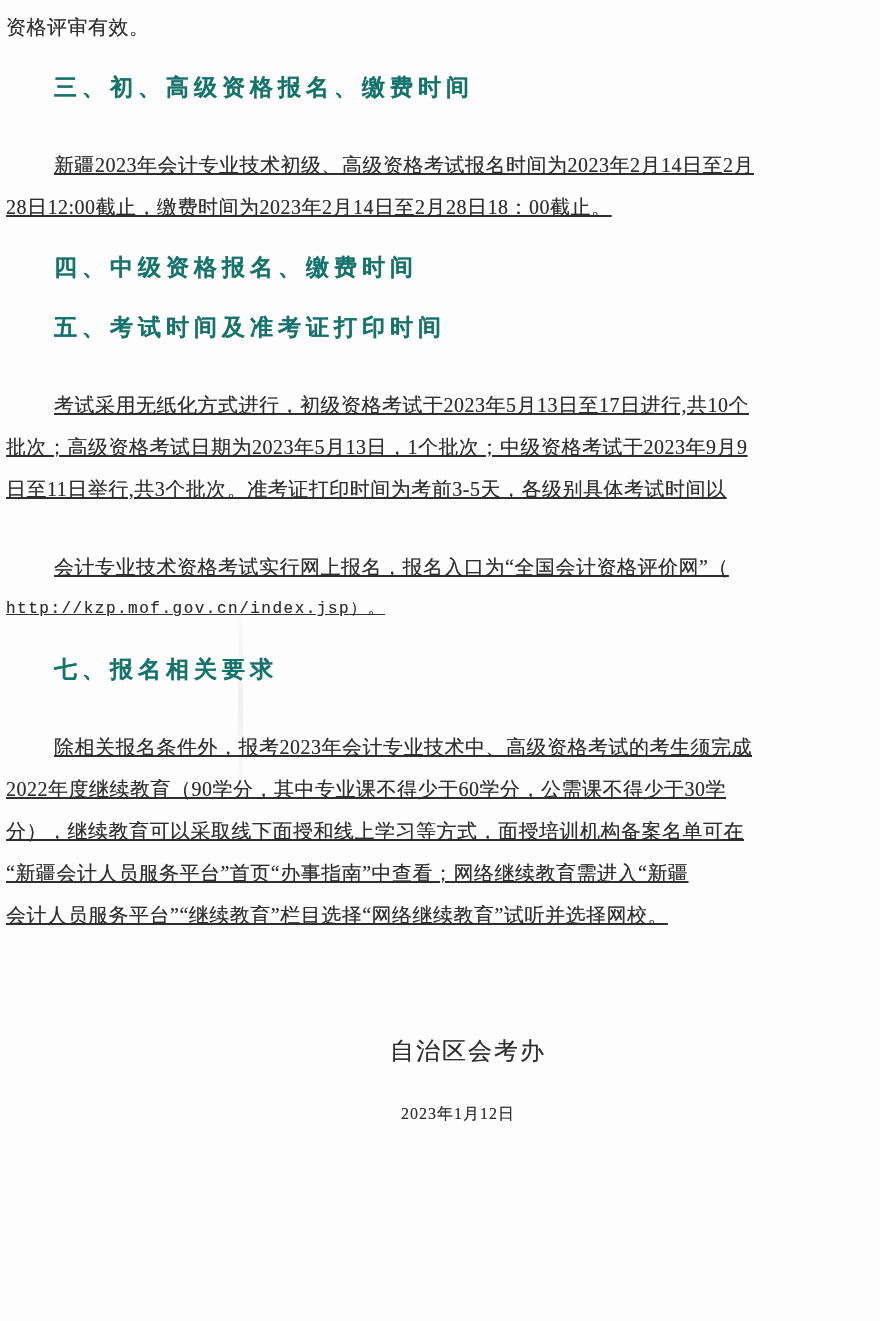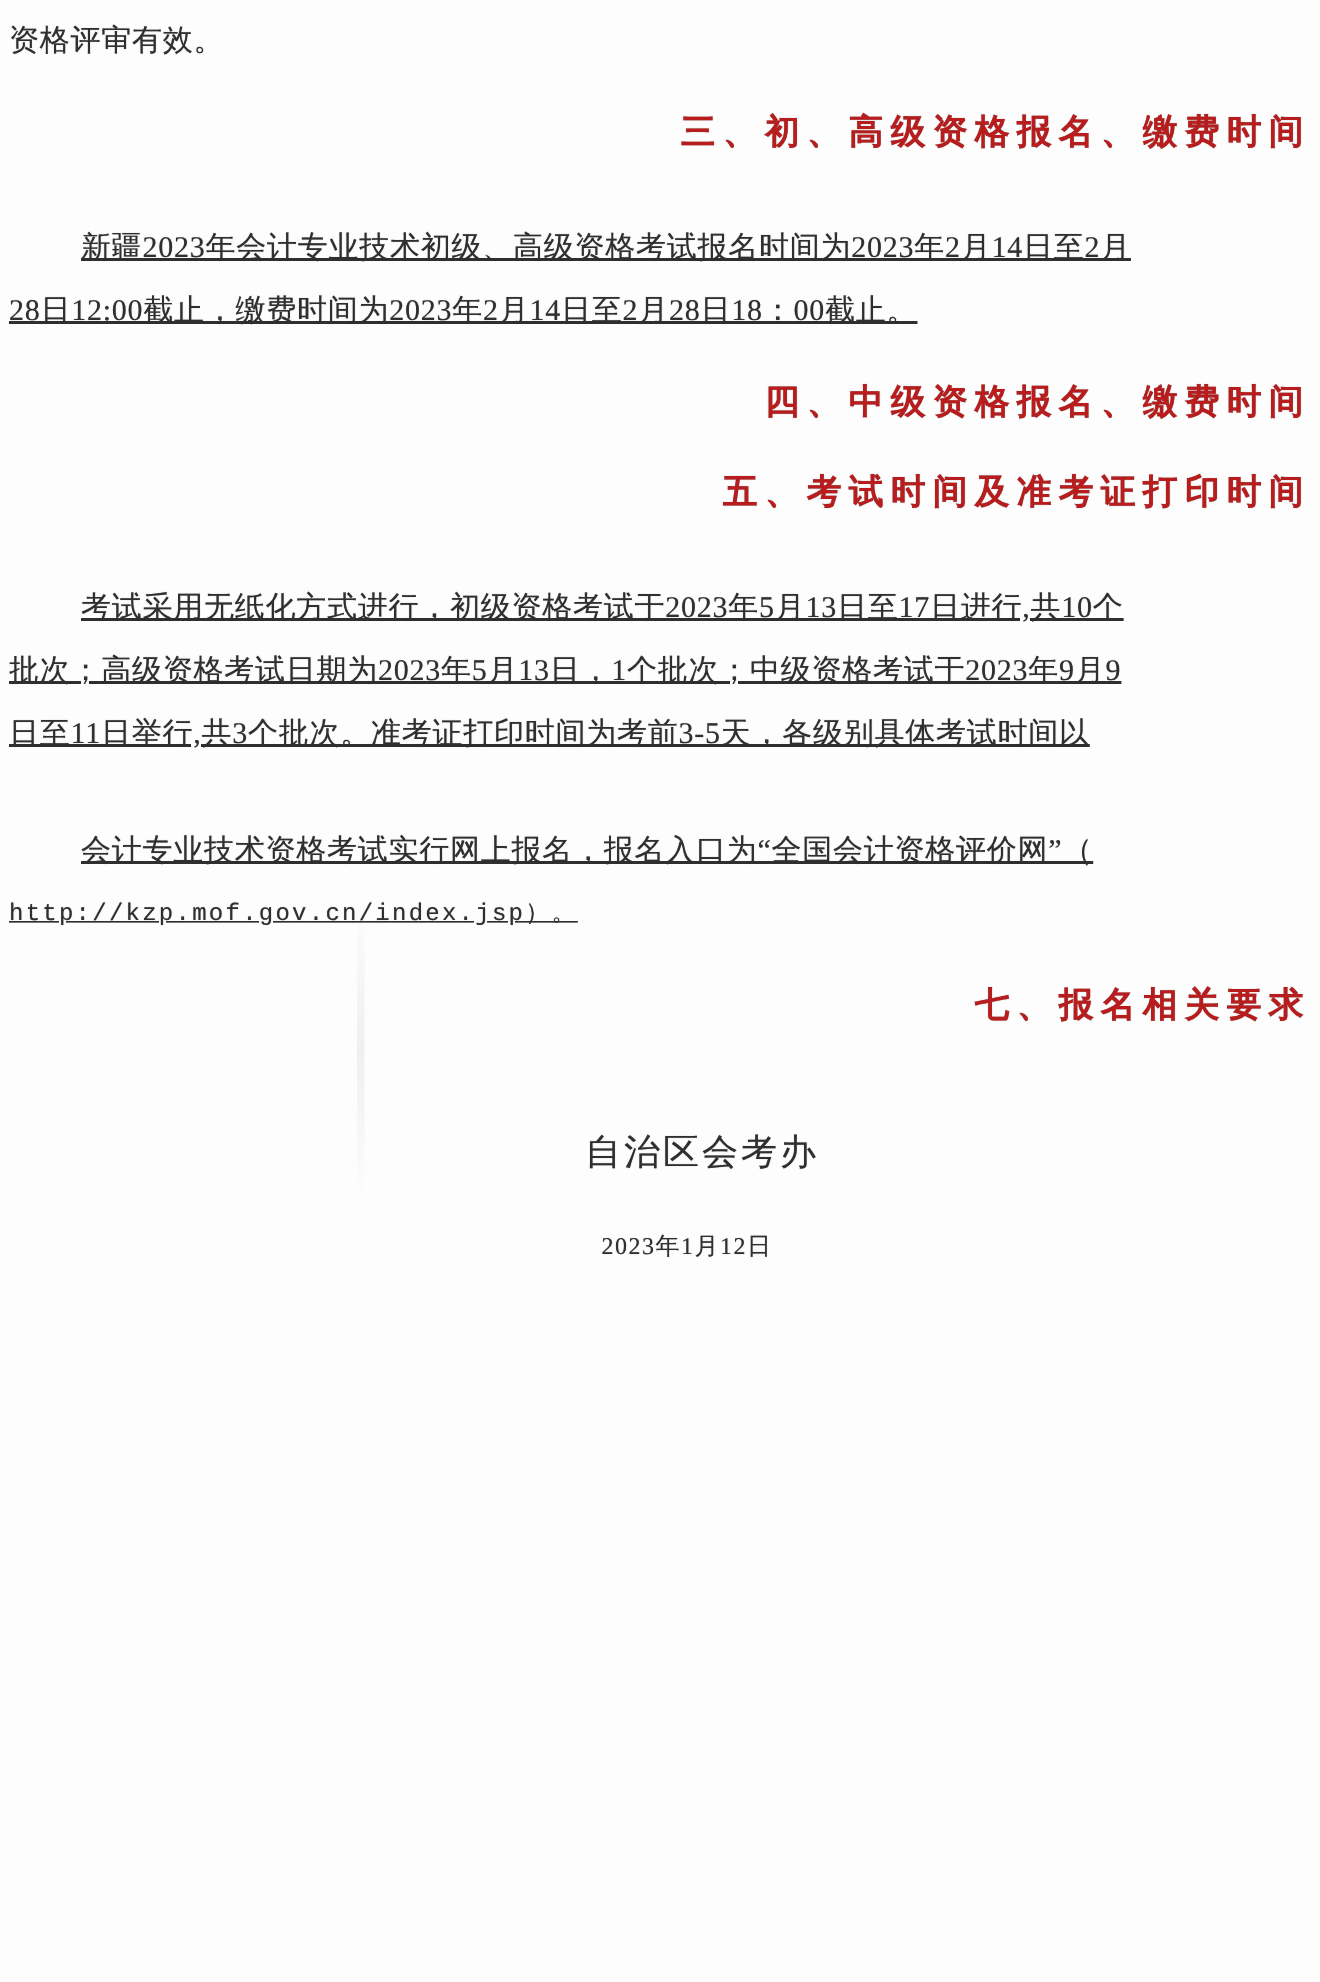--- a/index.html
+++ b/index.html
@@ -35,35 +35,34 @@
   .heading {
     height: 42px;
     line-height: 42px;
     padding-left: 48px;
     margin-top: 18px;
     font-size: 23px;
     font-weight: 700;
     letter-spacing: 5px;
     font-family: "Liberation Sans", sans-serif;
     white-space: nowrap;
-    color: #b91c1c;
+    color: #0f766e;
     text-shadow: 0 0 0.6px rgba(40,40,40,0.6);
-    text-align: right;
   }
   .para {
     margin-top: 36px;
     text-decoration: underline;
   }
   .mono {
     font-family: "Liberation Mono", "DejaVu Sans Mono", monospace;
     font-size: 16px;
     letter-spacing: 1.5px;
   }
   .sig {
-    margin-top: 58px;
+    margin-top: 94px;
     height: 42px;
     line-height: 42px;
     text-align: center;
     padding-left: 56px;
     font-size: 24px;
     letter-spacing: 2px;
     text-shadow: 0 0 0.6px rgba(46,46,46,0.55);
   }
   .sig-date {
     margin-top: 21px;
@@ -110,17 +109,24 @@
     <div class="line">批次；高级资格考试日期为2023年5月13日，1个批次；中级资格考试于2023年9月9</div>
     <div class="line">日至11日举行,共3个批次。准考证打印时间为考前3-5天，各级别具体考试时间以</div>
   </div>
 
   <div class="para">
     <div class="line first">会计专业技术资格考试实行网上报名，报名入口为“全国会计资格评价网”（</div>
     <div class="line mono">http://kzp.mof.gov.cn/index.jsp）。</div>
   </div>
 
   <div class="heading">七、报名相关要求</div>
+  <div class="para">
+    <div class="line first">除相关报名条件外，报考2023年会计专业技术中、高级资格考试的考生须完成</div>
+    <div class="line">2022年度继续教育（90学分，其中专业课不得少于60学分，公需课不得少于30学</div>
+    <div class="line">分），继续教育可以采取线下面授和线上学习等方式，面授培训机构备案名单可在</div>
+    <div class="line">“新疆会计人员服务平台”首页“办事指南”中查看；网络继续教育需进入“新疆</div>
+    <div class="line">会计人员服务平台”“继续教育”栏目选择“网络继续教育”试听并选择网校。</div>
+  </div>
 
   <div class="sig">自治区会考办</div>
   <div class="sig-date">2023年1月12日</div>
 
 </div>
 
 </body></html>

